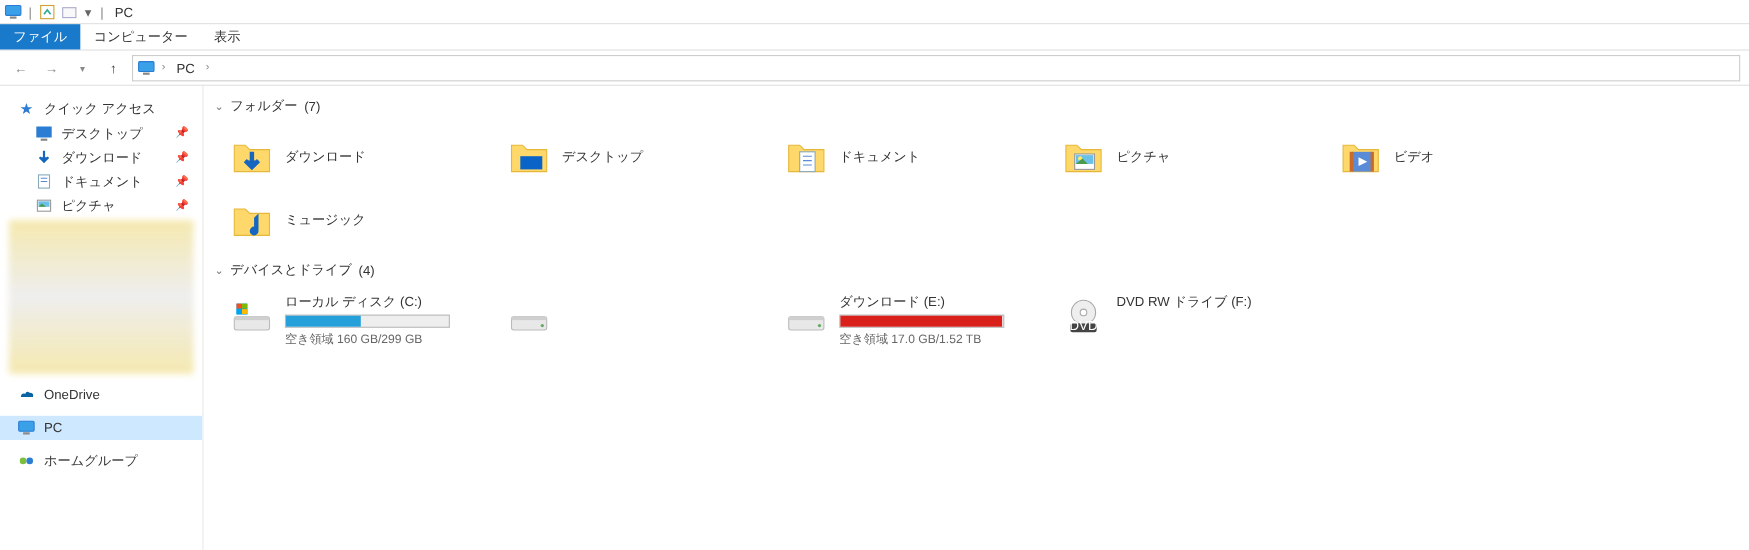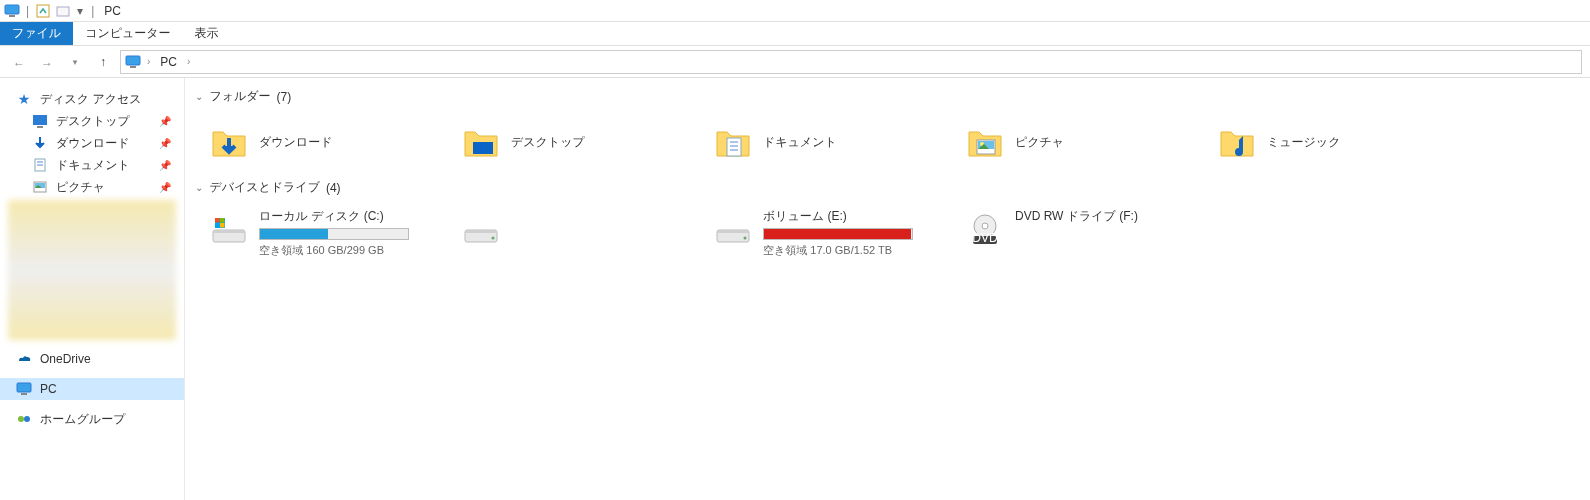--- a/index.html
+++ b/index.html
@@ -93,21 +93,21 @@
     <span class="chev">›</span>
   </div>
 </div>
 
 <div class="body">
 
   <div class="sidebar">
     <div class="side-section">
       <div class="side-item">
         <span class="icn side-star">★</span>
-        <span>ディスク アクセス</span>
+        <span>クイック アクセス</span>
       </div>
       <div id="pinned-container">
           <div class="side-item" style="padding-left: 32px;">
             <span class="icn">
               <svg width="16" height="16">
                 <rect x="1" y="2" width="14" height="10" fill="#2b7cd3"></rect>
                 <rect x="5" y="13" width="6" height="2" fill="#888"></rect>
               </svg>
             </span>
     <span>デスクトップ</span>
@@ -237,20 +237,34 @@
             </svg>
           </span>
     <span class="txt">
             <span class="name">ピクチャ</span>
           </span>
         </div>
         <div class="tile">
           <span class="ticn">
             <svg width="40" height="40">
               <path d="M4 10 L14 10 L18 14 L36 14 L36 34 L4 34 Z" fill="#ffd86b" stroke="#e6b83a"></path>
+              <rect x="12" y="16" width="18" height="18" fill="#5a8bd6"></rect>
+              <rect x="10" y="16" width="3" height="18" fill="#c86a2a"></rect>
+              <rect x="29" y="16" width="3" height="18" fill="#c86a2a"></rect>
+              <path d="M18 21 L26 25 L18 29 Z" fill="#fff"></path>
+            </svg>
+          </span>
+    <span class="txt">
+            <span class="name">ビデオ</span>
+          </span>
+        </div>
+        <div class="tile">
+          <span class="ticn">
+            <svg width="40" height="40">
+              <path d="M4 10 L14 10 L18 14 L36 14 L36 34 L4 34 Z" fill="#ffd86b" stroke="#e6b83a"></path>
               <path d="M26 14 L26 30 A4 4 0 1 1 22 26 L22 18" fill="#1566c0"></path>
             </svg>
           </span>
     <span class="txt">
             <span class="name">ミュージック</span>
           </span>
         </div>
       </div>
 
     <div class="group-header">
@@ -290,21 +304,21 @@
         </div>
         <div class="tile drive">
           <span class="ticn">
             <svg width="40" height="40">
               <rect x="4" y="20" width="32" height="12" rx="2" fill="#e8e8e8" stroke="#bbb"></rect>
               <rect x="4" y="20" width="32" height="3" fill="#cfcfcf"></rect>
               <circle cx="32" cy="28" r="1.5" fill="#6a6"></circle>
             </svg>
           </span>
     <span class="txt">
-      <span class="name">ボリューム (E:)</span>
+      <span class="name">ダウンロード (E:)</span>
       <div class="bar">
               <div class="fill" style="width:99%;background:#d9201a"></div>
             </div>
       <span class="sub">空き領域 17.0 GB/1.52 TB</span>
     </span>
         </div>
         <div class="tile drive">
           <span class="ticn">
             <svg width="40" height="40">
               <circle cx="20" cy="16" r="11" fill="#eee" stroke="#aaa"></circle>

